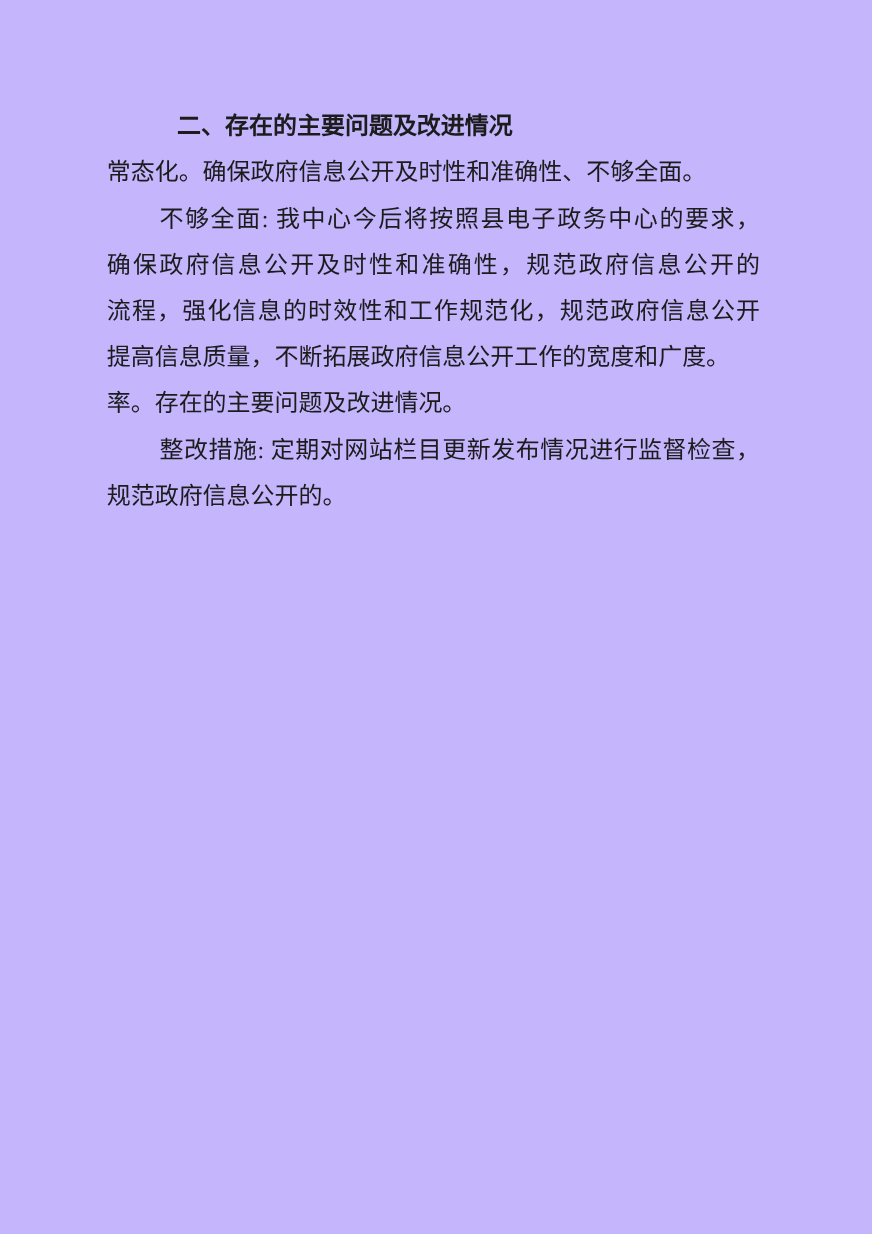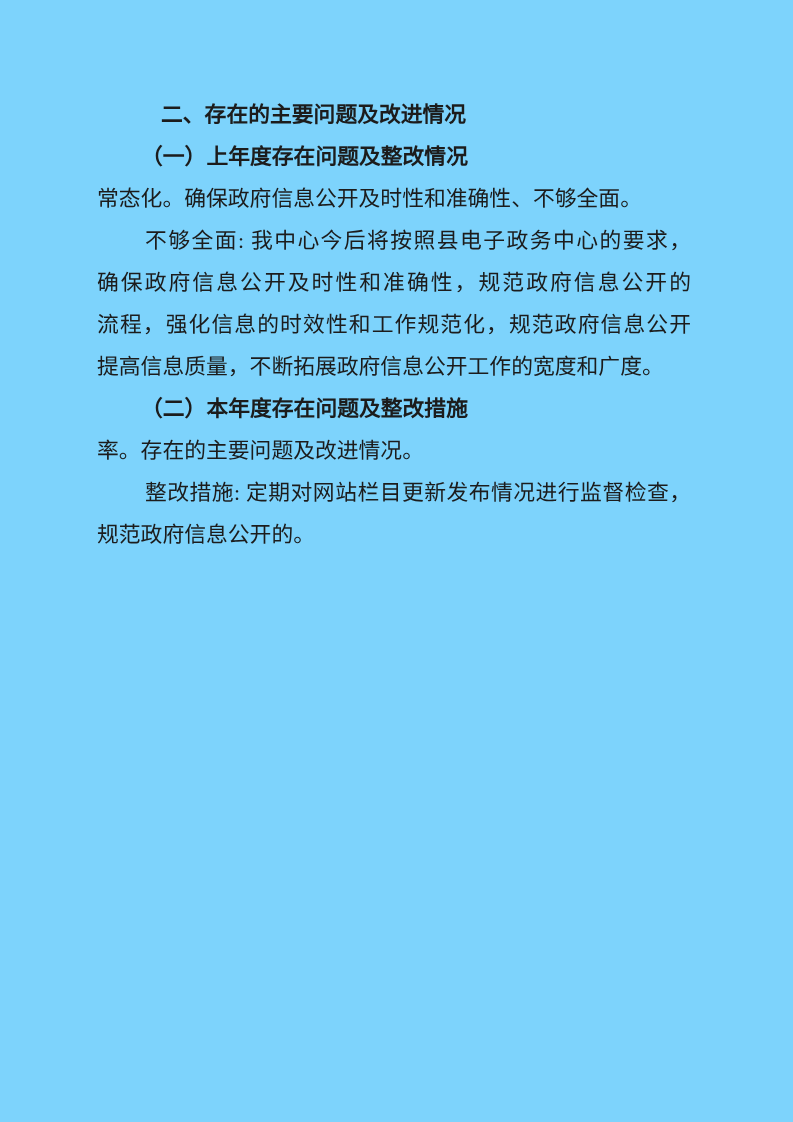--- a/index.html
+++ b/index.html
@@ -39,39 +39,33 @@
   }
   .line.justify {
     text-align: justify;
     text-align-last: justify;
     text-justify: inter-character;
   }
 </style>
 </head>
 <body>
 
-<div class="page" style="background: #7dd3fc;">
+<div class="page" style="background: #c4b5fd;">
   <div class="text-block" id="text-block" style="color: rgb(28, 28, 28);">
       <div class="para heading">
         <div class="line" style="padding-left: 64px;">二、存在的主要问题及改进情况</div>
-      </div>
-      <div class="para heading">
-        <div class="line" style="padding-left: 44px;">（一）上年度存在问题及整改情况</div>
       </div>
       <div class="para body">
         <div class="line">常态化。确保政府信息公开及时性和准确性、不够全面。</div>
       </div>
       <div class="para body">
         <div class="line justify" style="padding-left: 48px;">不够全面: 我中心今后将按照县电子政务中心的要求，</div>
         <div class="line justify">确保政府信息公开及时性和准确性，规范政府信息公开的</div>
         <div class="line justify">流程，强化信息的时效性和工作规范化，规范政府信息公开的、</div>
         <div class="line">提高信息质量，不断拓展政府信息公开工作的宽度和广度。</div>
-      </div>
-      <div class="para heading">
-        <div class="line" style="padding-left: 44px;">（二）本年度存在问题及整改措施</div>
       </div>
       <div class="para body">
         <div class="line">率。存在的主要问题及改进情况。</div>
       </div>
       <div class="para body">
         <div class="line justify" style="padding-left: 48px;">整改措施: 定期对网站栏目更新发布情况进行监督检查，</div>
         <div class="line">规范政府信息公开的。</div>
       </div>
     </div>
 </div>

